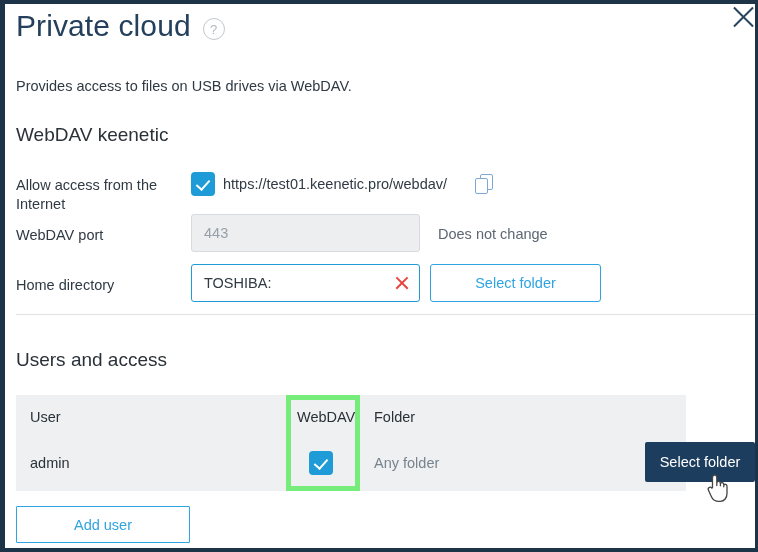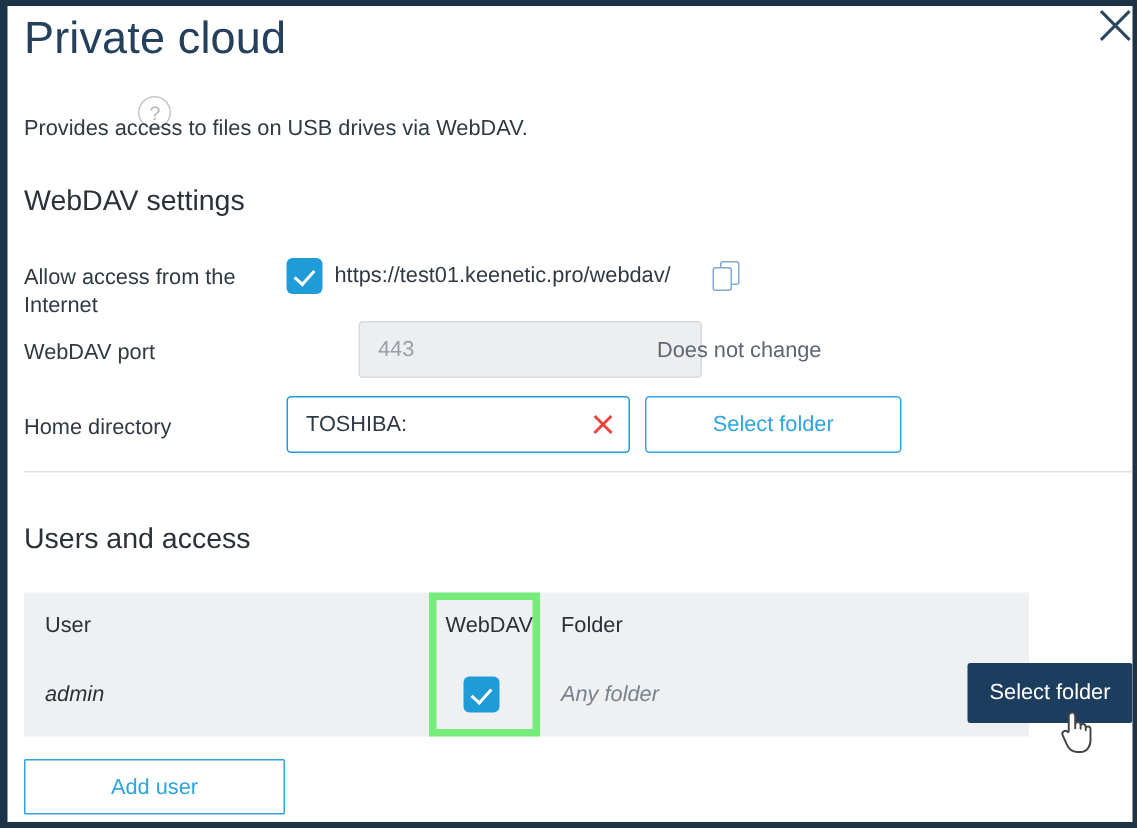--- a/index.html
+++ b/index.html
@@ -24,21 +24,20 @@
   }
 
   
   .title-row {
     position: absolute;
     left: 11px;
     top: 2px;
     display: flex;
     align-items: center;
     gap: 12px;
-    flex-direction: column;
   }
   .page-title {
     font-size: 30px;
     font-weight: 400;
     color: #24405c;
     letter-spacing: 0.1px;
     line-height: 40px;
     white-space: nowrap;
   }
   .help-icon {
@@ -169,21 +168,20 @@
     width: 229px;
     height: 38px;
     background: #eceef0;
     border: 1px solid #d8dbde;
     border-radius: 3px;
     font-family: "Liberation Sans", sans-serif;
     font-size: 14.5px;
     color: #97a0a8;
     padding: 0 12px;
     outline: none;
-    margin-left: 48px;
   }
   .port-input::placeholder { color: #97a0a8; opacity: 1; }
   .port-note {
     position: absolute;
     left: 433px;
     top: 222px;
     font-size: 14.5px;
     color: #5c6773;
     white-space: nowrap;
   }
@@ -262,21 +260,21 @@
     width: 670px;
     height: 96px;
     background: #eef0f2;
   }
   .th, .td {
     position: absolute;
     font-size: 14.5px;
     white-space: nowrap;
   }
   .th { top: 14px; color: #2a3138; }
-  .td { top: 60px; font-style: italic; }
+  .td { top: 60px; }
   .col-user   { left: 14px; }
   .col-webdav { left: 281px; }
   .col-folder { left: 358px; }
 
   .cell-user   { color: #2a3138; }
   .cell-folder { color: #78838e; }
 
   .row-checkbox {
     position: absolute;
     left: 304px;
@@ -353,21 +351,21 @@
 
   <div class="title-row">
     <div class="page-title">Private cloud</div>
     <div class="help-icon">?</div>
   </div>
 
   <div class="close-icon"></div>
 
   <div class="description">Provides access to files on USB drives via WebDAV.</div>
 
-  <div class="section-h" id="sec-webdav">WebDAV settings</div>
+  <div class="section-h" id="sec-webdav">WebDAV keenetic</div>
 
   <div class="field-label" id="lbl-allow">Allow access from the Internet</div>
   <div class="allow-checkbox"></div>
   <div class="webdav-url">https://test01.keenetic.pro/webdav/</div>
   <div class="copy-icon">
     <div class="back"></div>
     <div class="front"></div>
   </div>
 
   <div class="field-label" id="lbl-port">WebDAV port</div>

